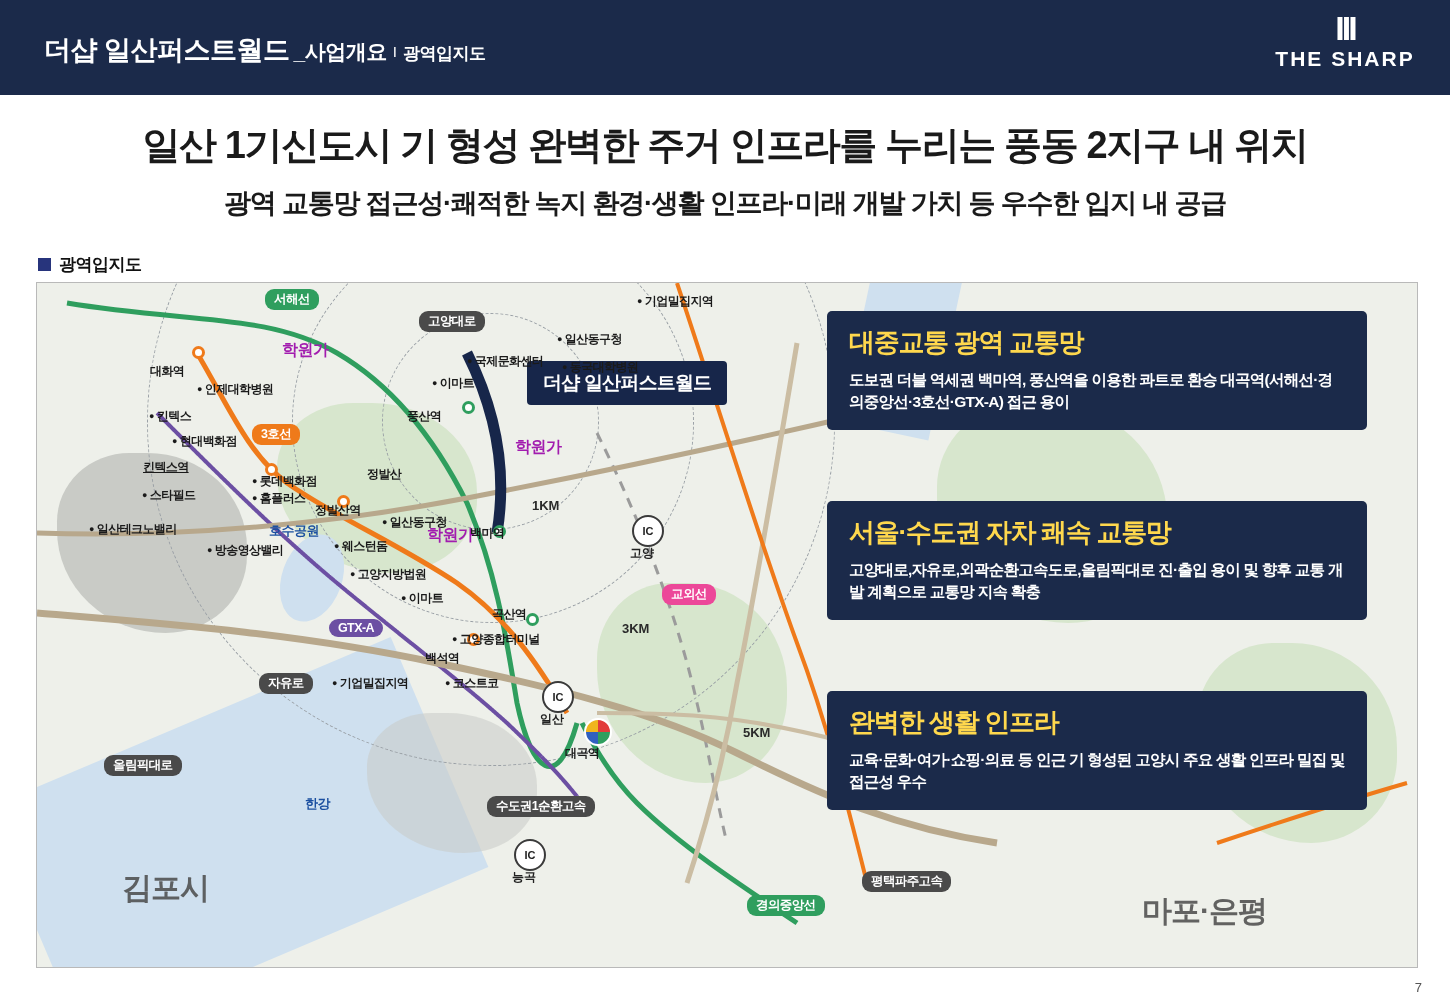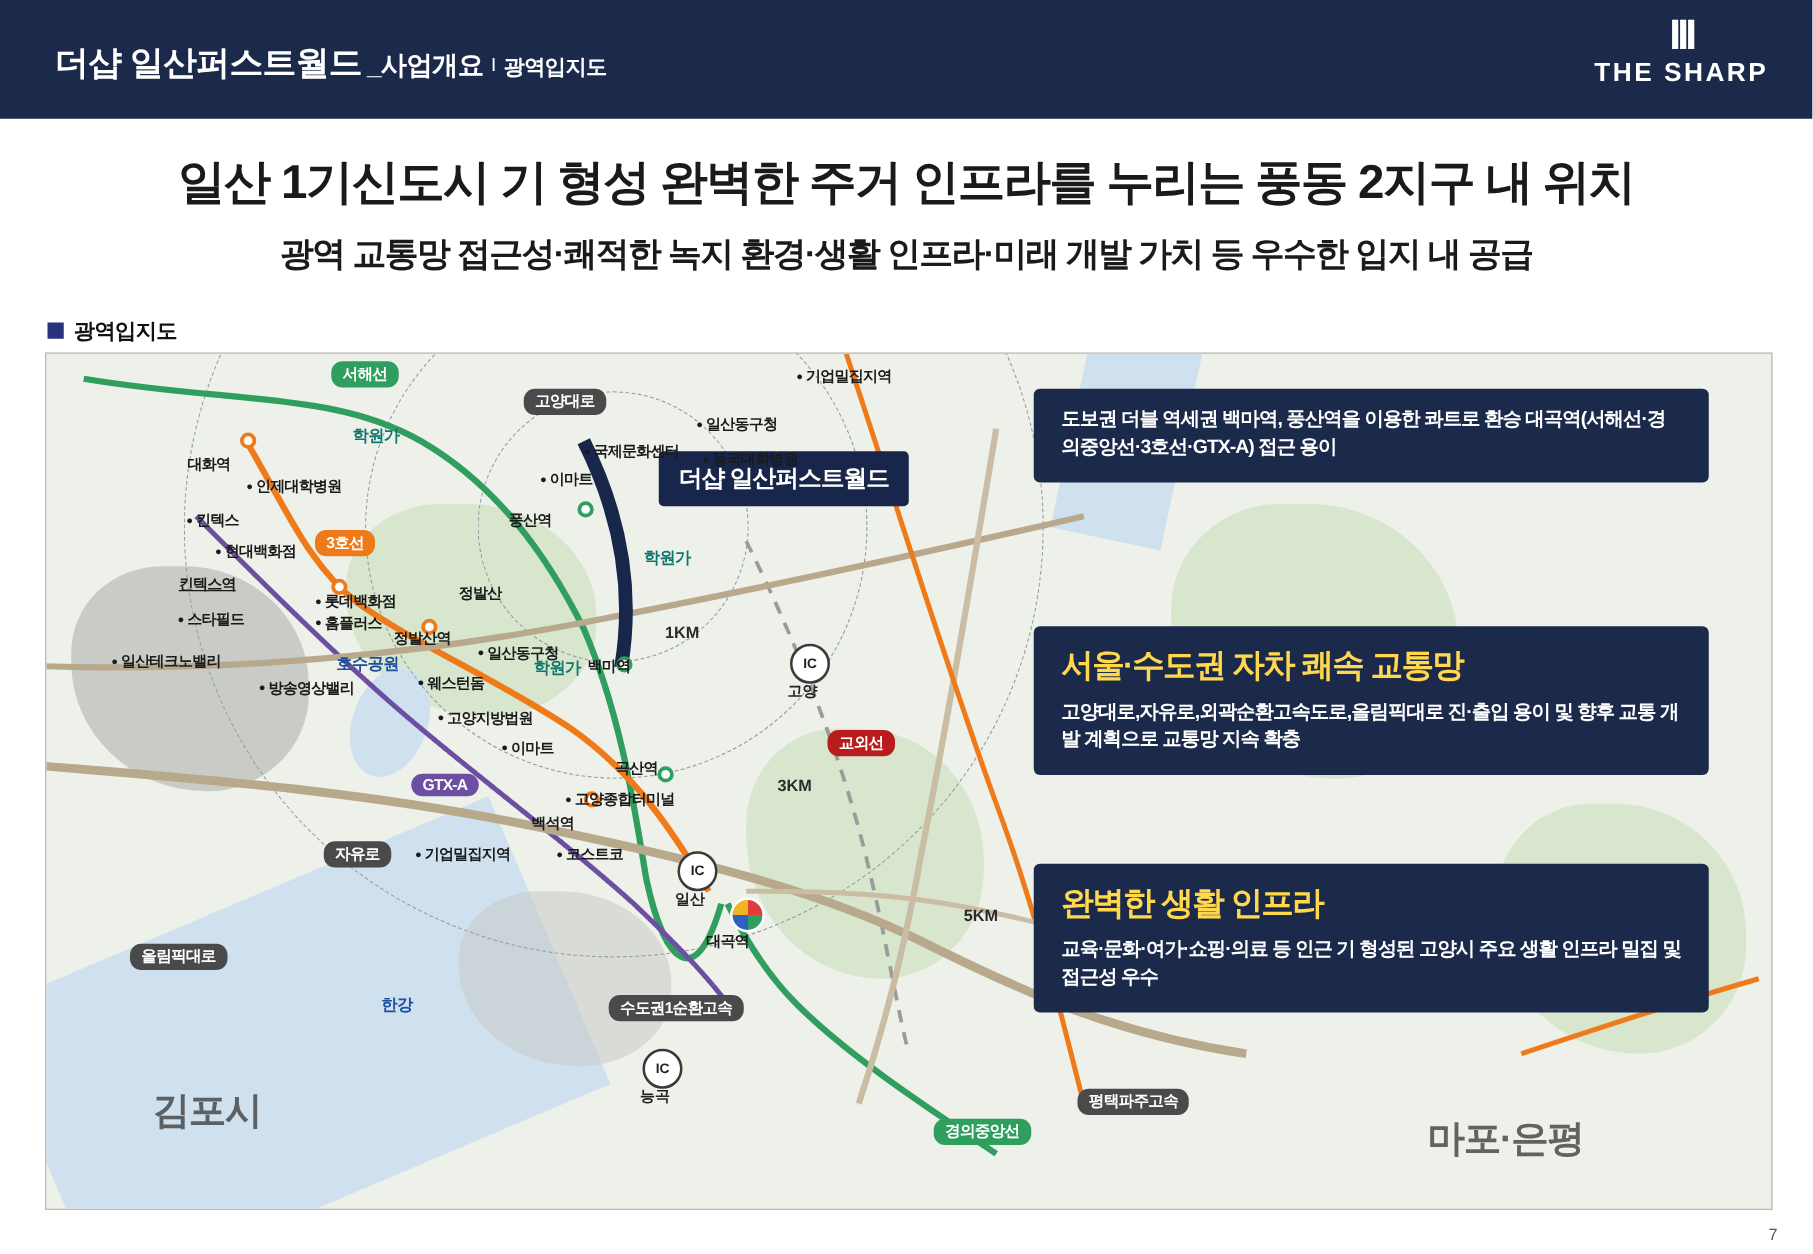--- a/index.html
+++ b/index.html
@@ -156,27 +156,27 @@
     color: #ffffff;
     background: #5a5a5a;
     border-radius: 9px;
     padding: 2px 9px;
     white-space: nowrap;
     letter-spacing: -0.6px;
   }
   .pill.green { background: #2f9e5e; }
   .pill.orange { background: #ef7a1a; }
   .pill.purple { background: #6c4fa3; }
-  .pill.gray { background: #b91c1c; }
+  .pill.gray { background: #ec4899; }
   .pill.dark { background: #4a4a4a; }
   .pink {
     position: absolute;
-    font-size: 13px;
-    font-weight: bold;
-    color: #0f766e;
+    font-size: 16px;
+    font-weight: bold;
+    color: #a21caf;
     white-space: nowrap;
     letter-spacing: -0.5px;
   }
   .blue-lbl {
     position: absolute;
     font-size: 13px;
     font-weight: bold;
     color: #1b4fa0;
     white-space: nowrap;
     letter-spacing: -0.5px;
@@ -406,34 +406,35 @@
     <div class="lbl dot" style="left:345px;top:231px;">일산동구청</div>
     <div class="lbl dot" style="left:297px;top:255px;">웨스턴돔</div>
     <div class="lbl dot" style="left:313px;top:283px;">고양지방법원</div>
     <div class="lbl dot" style="left:364px;top:307px;">이마트</div>
     <div class="lbl dot" style="left:415px;top:348px;">고양종합터미널</div>
     <div class="lbl dot" style="left:295px;top:392px;">기업밀집지역</div>
     <div class="lbl dot" style="left:408px;top:392px;">코스트코</div>
 
     <div class="radius-lbl" style="left:495px;top:215px;">1KM</div>
     <div class="radius-lbl" style="left:585px;top:338px;">3KM</div>
-    <div class="radius-lbl" style="left:700px;top:442px;padding-left:34px;">5KM</div>
+    <div class="radius-lbl" style="left:672px;top:442px;padding-left:34px;">5KM</div>
 
     <div class="ic-badge" style="left:595px;top:232px;">IC</div>
     <div class="ic-sub" style="left:593px;top:262px;">고양</div>
     <div class="ic-badge" style="left:505px;top:398px;">IC</div>
     <div class="ic-sub" style="left:503px;top:428px;">일산</div>
     <div class="ic-badge" style="left:477px;top:556px;">IC</div>
     <div class="ic-sub" style="left:475px;top:586px;">능곡</div>
 
     <div class="big-region" style="left:85px;top:585px;">김포시</div>
     <div class="big-region" style="left:1105px;top:608px;">마포·은평</div>
   </div>
 
   <div class="card" style="left:790px;top:28px;">
+    <h3>대중교통 광역 교통망</h3>
     <p>도보권 더블 역세권 백마역, 풍산역을 이용한 콰트로 환승 대곡역(서해선·경의중앙선·3호선·GTX-A) 접근 용이</p>
   </div>
   <div class="card" style="left:790px;top:218px;">
     <h3>서울·수도권 자차 쾌속 교통망</h3>
     <p>고양대로,자유로,외곽순환고속도로,올림픽대로 진·출입 용이 및 향후 교통 개발 계획으로 교통망 지속 확충</p>
   </div>
   <div class="card" style="left:790px;top:408px;">
     <h3>완벽한 생활 인프라</h3>
     <p>교육·문화·여가·쇼핑·의료 등 인근 기 형성된 고양시 주요 생활 인프라 밀집 및 접근성 우수</p>
   </div>

